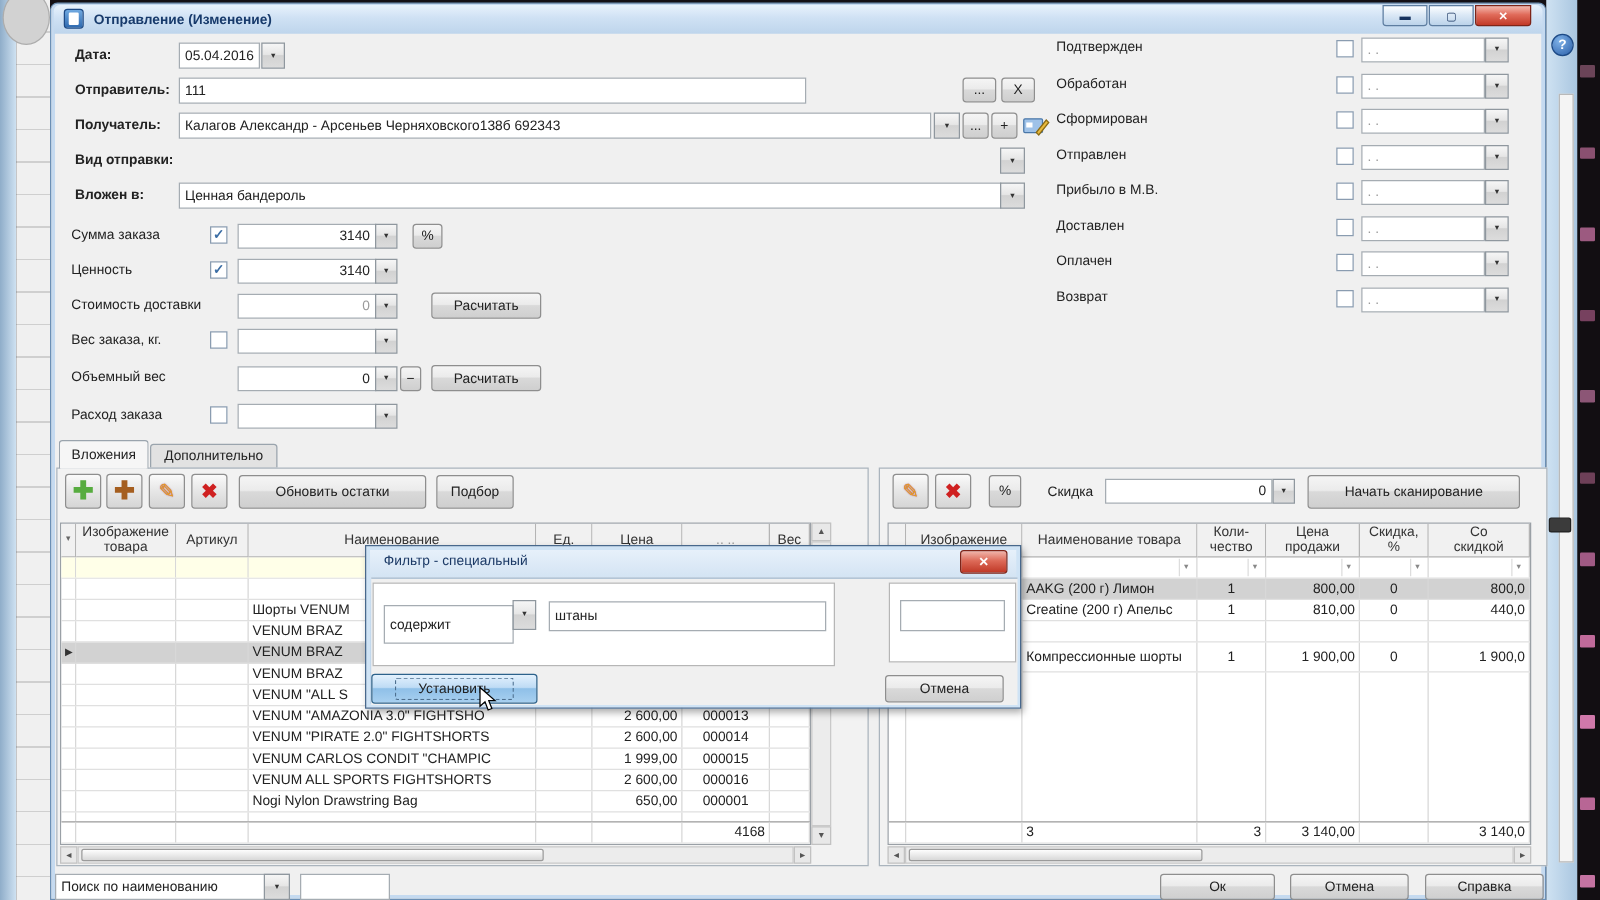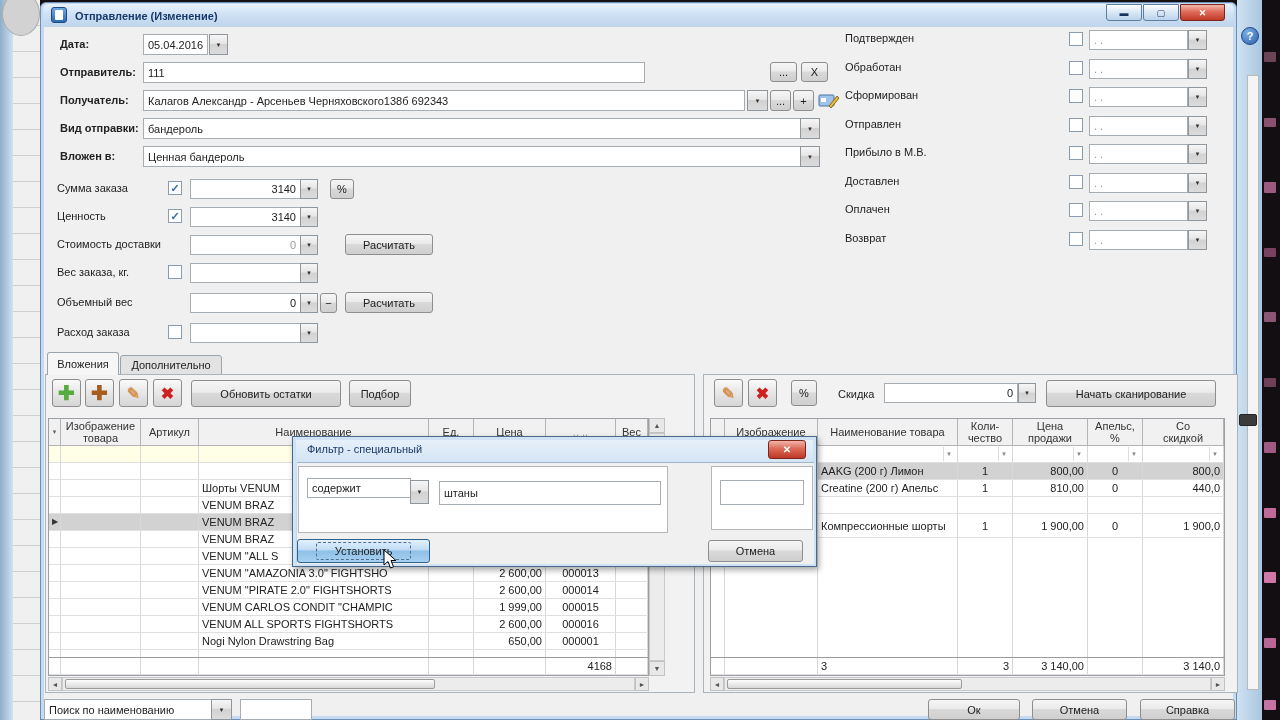--- a/index.html
+++ b/index.html
@@ -123,23 +123,20 @@
     </div>
   <div class="abs" style="left:817px;top:90px;width:24px;height:21px">
     <svg width="24" height="21">
         <rect x="2" y="5" width="15" height="11" rx="1" fill="#9fc2e8" stroke="#4a77a8"></rect>
         <rect x="4" y="8" width="5" height="4" fill="#fff"></rect>
         <path d="M12 16 L20 6 L22 8 L14 18 Z" fill="#e8b93c" stroke="#8a6a14"></path>
       </svg>
   </div>
 
   <div class="abs blbl" style="left:60px;top:122px">Вид отправки:</div>
-  <div class="abs input" style="left:143px;top:118px;width:658px;height:21px">
-      <span>бандероль</span>
-    </div>
   <div class="abs dd" style="left:800px;top:118px;width:20px;height:21px">▼</div>
 
   <div class="abs blbl" style="left:60px;top:150px">Вложен в:</div>
   <div class="abs input" style="left:143px;top:146px;width:658px;height:21px">
       <span>Ценная бандероль</span>
     </div>
   <div class="abs dd" style="left:800px;top:146px;width:20px;height:21px">▼</div>
 
   <div class="abs lbl" style="left:57px;top:182px">Сумма заказа</div>
   <div class="abs chk" style="left:168px;top:181px">✓</div>
@@ -485,21 +482,21 @@
         </div>
       <div class="hc rc3">
           <span>Коли-</span>
           <span>чество</span>
         </div>
       <div class="hc rc4">
           <span>Цена</span>
           <span>продажи</span>
         </div>
       <div class="hc rc5">
-          <span>Апельс,</span>
+          <span>Скидка,</span>
           <span>%</span>
         </div>
       <div class="hc rc6">
           <span>Со</span>
           <span>скидкой</span>
         </div>
     </div>
     <div class="trow">
       <div class="cell rc0"></div>
       <div class="cell rc1" style="display:flex">
@@ -596,21 +593,21 @@
     </div>
   <div class="abs btn" style="left:1140px;top:699px;width:95px;height:21px">
       <span>Справка</span>
     </div>
 
   <div class="abs modal" style="left:292px;top:436px;width:525px;height:131px">
     <span class="mtitle abs" style="left:14px;top:6px">Фильтр - специальный</span>
     <div class="abs mclose" style="left:475px;top:3px;width:38px;height:19px">✕</div>
     <div class="abs mcontent" style="left:4px;top:25px;width:517px;height:102px">
       <div class="abs wpanel" style="left:1px;top:3px;width:370px;height:67px">
-        <div class="abs input" style="left:8px;top:11px;width:104px;height:20px">
+        <div class="abs input" style="left:8px;top:17px;width:104px;height:31px">
             <span>содержит</span>
           </div>
         <div class="abs dd" style="left:111px;top:13px;width:19px;height:24px">▼</div>
         <div class="abs input" style="left:140px;top:14px;width:222px;height:24px">
             <span>штаны</span>
           </div>
       </div>
       <div class="abs wpanel" style="left:414px;top:3px;width:102px;height:64px">
         <div class="abs input" style="left:8px;top:13px;width:84px;height:25px"></div>
       </div>

